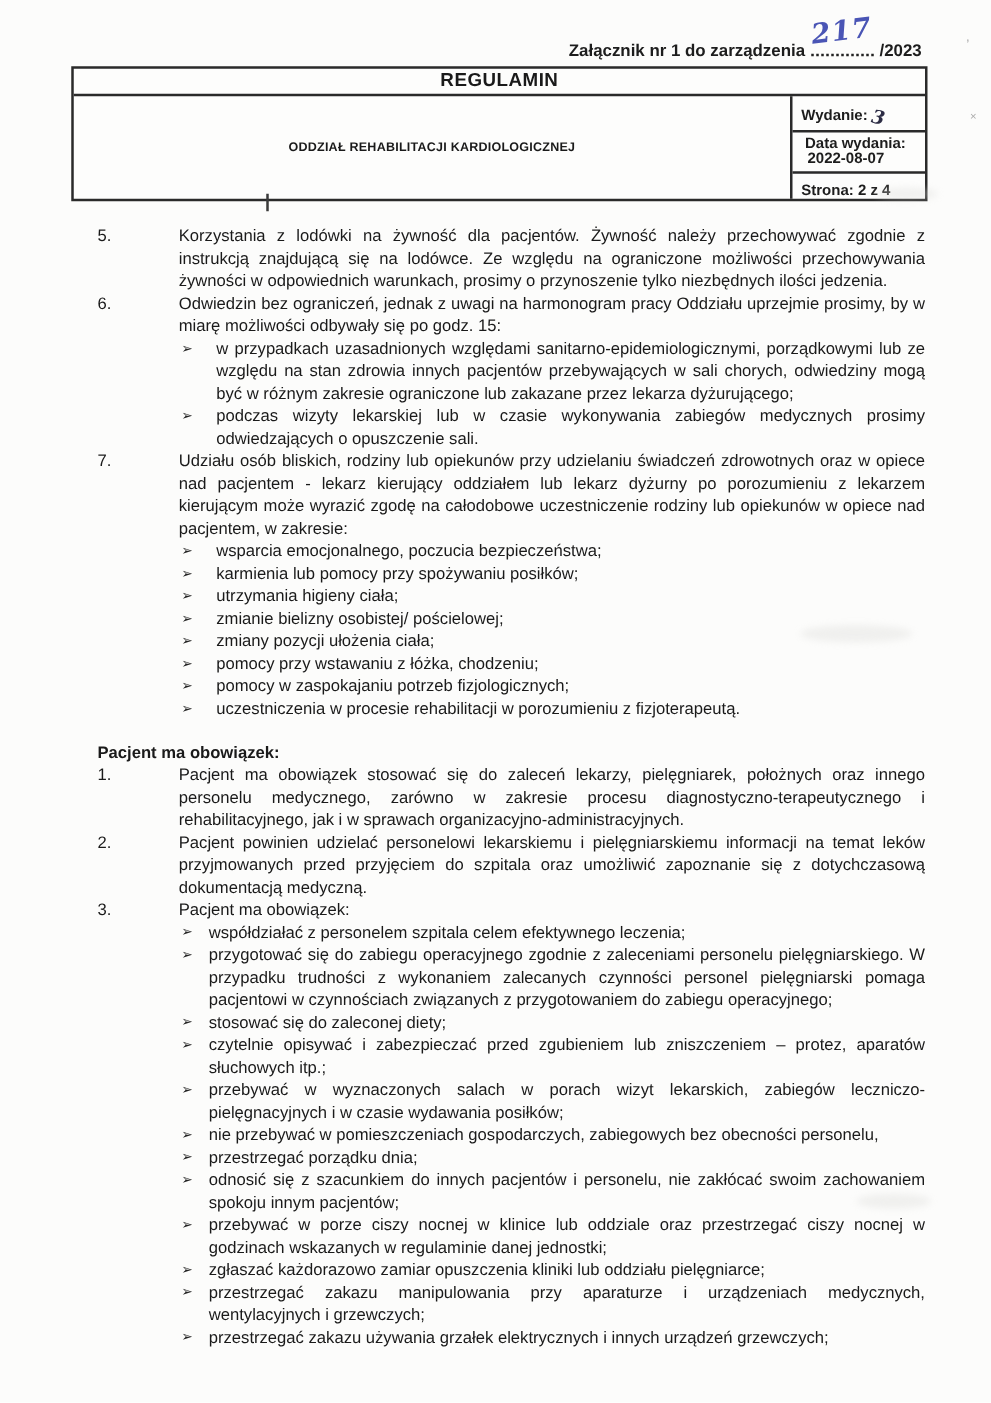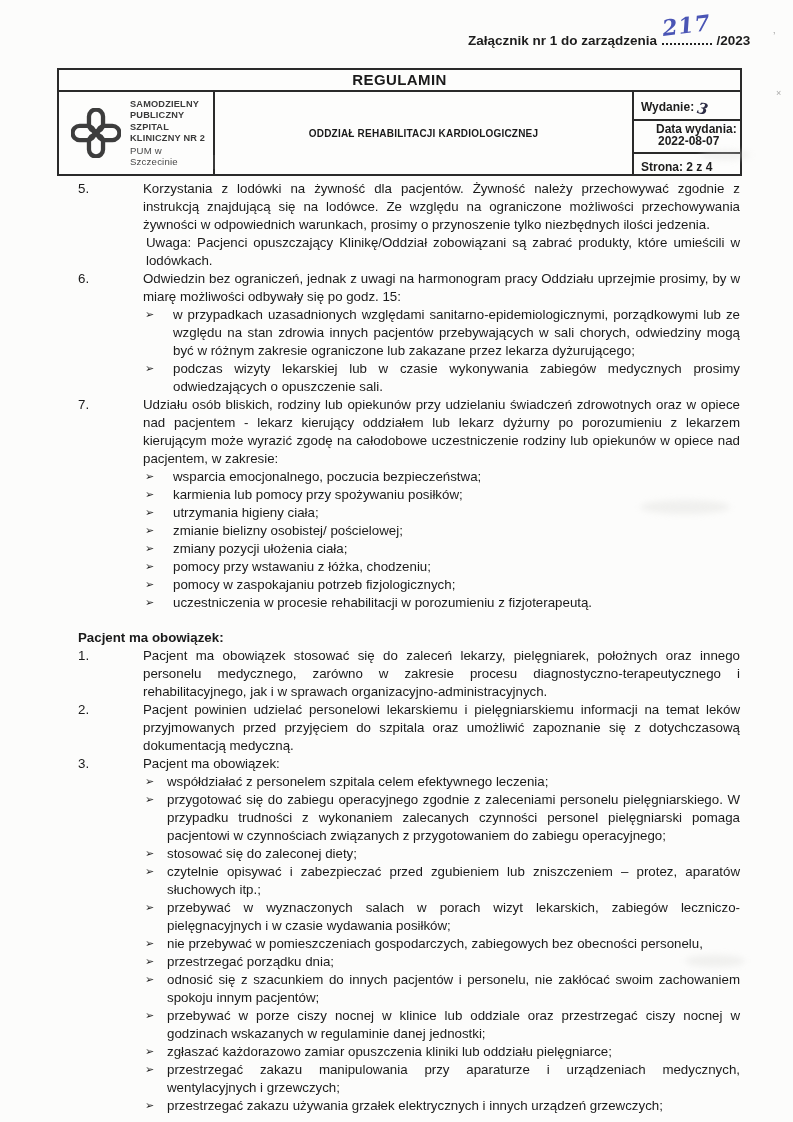--- a/index.html
+++ b/index.html
@@ -3,41 +3,41 @@
 <meta charset="utf-8">
 <style>
   html,body{margin:0;padding:0;background:#ffffff;}
   .page{
     position:relative;width:793px;height:1122px;overflow:hidden;
     background:#fcfcfb;
     font-family:"Liberation Sans","DejaVu Sans",sans-serif;
     color:#1a1a1a;
   }
   
-  .attachment{position:absolute;top:30px;left:468px;font-size:13.5px;font-weight:bold;color:#1d1d1d;white-space:nowrap;}
+  .attachment{position:absolute;top:30px;left:455px;font-size:13.5px;font-weight:bold;color:#1d1d1d;white-space:nowrap;}
   .dotline{display:inline-block;position:relative;width:50px;height:13px;vertical-align:baseline;
     border-bottom:2px dotted #222;margin:0 1px;}
   .hw-blue{position:absolute;left:0px;top:-16px;color:#4a55b5;font-size:22px;line-height:22px;
     font-family:"DejaVu Serif",serif;font-style:italic;font-weight:bold;transform:rotate(-7deg);letter-spacing:1px;}
   
-  .hdr{position:absolute;left:57px;top:68px;width:685px;border:2px solid #2a2a2a;background:#fdfdfc;box-sizing:border-box;}
+  .hdr{position:absolute;left:57px;top:53px;width:685px;border:2px solid #2a2a2a;background:#fdfdfc;box-sizing:border-box;}
   .hdr-title{height:20px;line-height:20px;border-bottom:2px solid #2a2a2a;text-align:center;
     font-weight:bold;font-size:15px;letter-spacing:0.4px;}
   .hdr-main{display:flex;height:82px;}
   .logo-cell{width:156px;box-sizing:border-box;border-right:2px solid #2a2a2a;display:flex;align-items:center;
     padding:6px 4px 6px 12px;gap:9px;}
   .logo-svg{flex:none;}
   .org{font-size:9.2px;line-height:11.5px;font-weight:bold;color:#3a3a3a;letter-spacing:0.2px;}
   .org .org-sub{font-weight:normal;font-size:9.6px;color:#474747;}
   .dept-cell{flex:1;display:flex;align-items:center;justify-content:center;text-align:center;
     font-weight:bold;font-size:10px;letter-spacing:0.2px;padding:0 8px;}
   .meta-cell{width:108px;box-sizing:border-box;border-left:2px solid #2a2a2a;display:flex;flex-direction:column;
     font-size:12px;font-weight:bold;color:#1d1d1d;}
   .meta-r1{height:30px;box-sizing:border-box;border-bottom:2px solid #2a2a2a;padding:5px 0 0 7px;}
-  .meta-r2{height:35px;box-sizing:border-box;border-bottom:2px solid #2a2a2a;padding:2px 0 0 22px;line-height:12px;}
+  .meta-r2{height:35px;box-sizing:border-box;border-bottom:2px solid #2a2a2a;padding:2px 0 0 10px;line-height:12px;}
   .meta-r2 .val{display:block;padding-left:2px;}
   .meta-r3{flex:1;padding:6px 0 0 7px;}
   .hw-ink{display:inline-block;font-family:"DejaVu Serif",serif;font-style:italic;font-size:15px;
     color:#2c2c44;transform:rotate(12deg) translateY(3px);margin-left:4px;}
   .tick{position:absolute;left:213px;top:155px;width:2px;height:14px;background:#3a3a3a;}
   
   .main{position:absolute;left:78px;top:180px;width:662px;font-size:13.3px;line-height:18px;}
   .item{display:flex;}
   .item .num{flex:none;width:25px;}
   .item .txt{flex:1;text-align:justify;margin-left:40px;}
@@ -61,36 +61,20 @@
     <span>Załącznik nr 1 do zarządzenia</span>
     <span class="dotline"><span class="hw-blue">217</span></span>
     <span>/2023</span>
   </div>
   <span class="artifact" style="left:773px;top:30px;">’</span>
   <span class="artifact" style="left:776px;top:88px;font-size:9px;">×</span>
 
   <div class="hdr">
     <div class="hdr-title">REGULAMIN</div>
     <div class="hdr-main">
-      <div class="logo-cell">
-        <svg class="logo-svg" width="50" height="50" viewBox="0 0 64 64" aria-hidden="true">
-          <g fill="none" stroke="#3d3d3d" stroke-width="5.5">
-            <rect x="23" y="2" width="18" height="28" rx="9"></rect>
-            <rect x="23" y="34" width="18" height="28" rx="9"></rect>
-            <rect x="2" y="23" width="28" height="18" rx="9"></rect>
-            <rect x="34" y="23" width="28" height="18" rx="9"></rect>
-          </g>
-        </svg>
-        <div class="org">
-          <div>SAMODZIELNY</div>
-          <div>PUBLICZNY SZPITAL</div>
-          <div>KLINICZNY NR 2</div>
-          <div class="org-sub">PUM w Szczecinie</div>
-        </div>
-      </div>
       <div class="dept-cell">ODDZIAŁ REHABILITACJI KARDIOLOGICZNEJ</div>
       <div class="meta-cell">
         <div class="meta-r1">
           <span>Wydanie:</span><span class="hw-ink">3</span>
         </div>
         <div class="meta-r2">
           <span>Data wydania:</span>
           <span class="val">2022-08-07</span>
         </div>
         <div class="meta-r3">Strona: 2 z 4</div>
@@ -100,21 +84,20 @@
   <div class="tick"></div>
 
   <div class="main">
 
     <div class="rules">
 
       <div class="item">
         <span class="num">5.</span>
         <div class="txt">
           <div style="text-align:justify;">Korzystania z lodówki na żywność dla pacjentów. Żywność należy przechowywać zgodnie z instrukcją znajdującą się na lodówce. Ze względu na ograniczone możliwości przechowywania żywności w odpowiednich warunkach, prosimy o przynoszenie tylko niezbędnych ilości jedzenia.</div>
-          <div class="note">Uwaga: Pacjenci opuszczający Klinikę/Oddział zobowiązani są zabrać produkty, które umieścili w lodówkach.</div>
         </div>
       </div>
 
       <div class="item">
         <span class="num">6.</span>
         <div class="txt">
           <div style="text-align:justify;">Odwiedzin bez ograniczeń, jednak z uwagi na harmonogram pracy Oddziału uprzejmie prosimy, by w miarę możliwości odbywały się po godz. 15:</div>
           <div class="blt">
             <span class="g">➢</span>
             <span class="bt">w przypadkach uzasadnionych względami sanitarno-epidemiologicznymi, porządkowymi lub ze względu na stan zdrowia innych pacjentów przebywających w sali chorych, odwiedziny mogą być w różnym zakresie ograniczone lub zakazane przez lekarza dyżurującego;</span>

